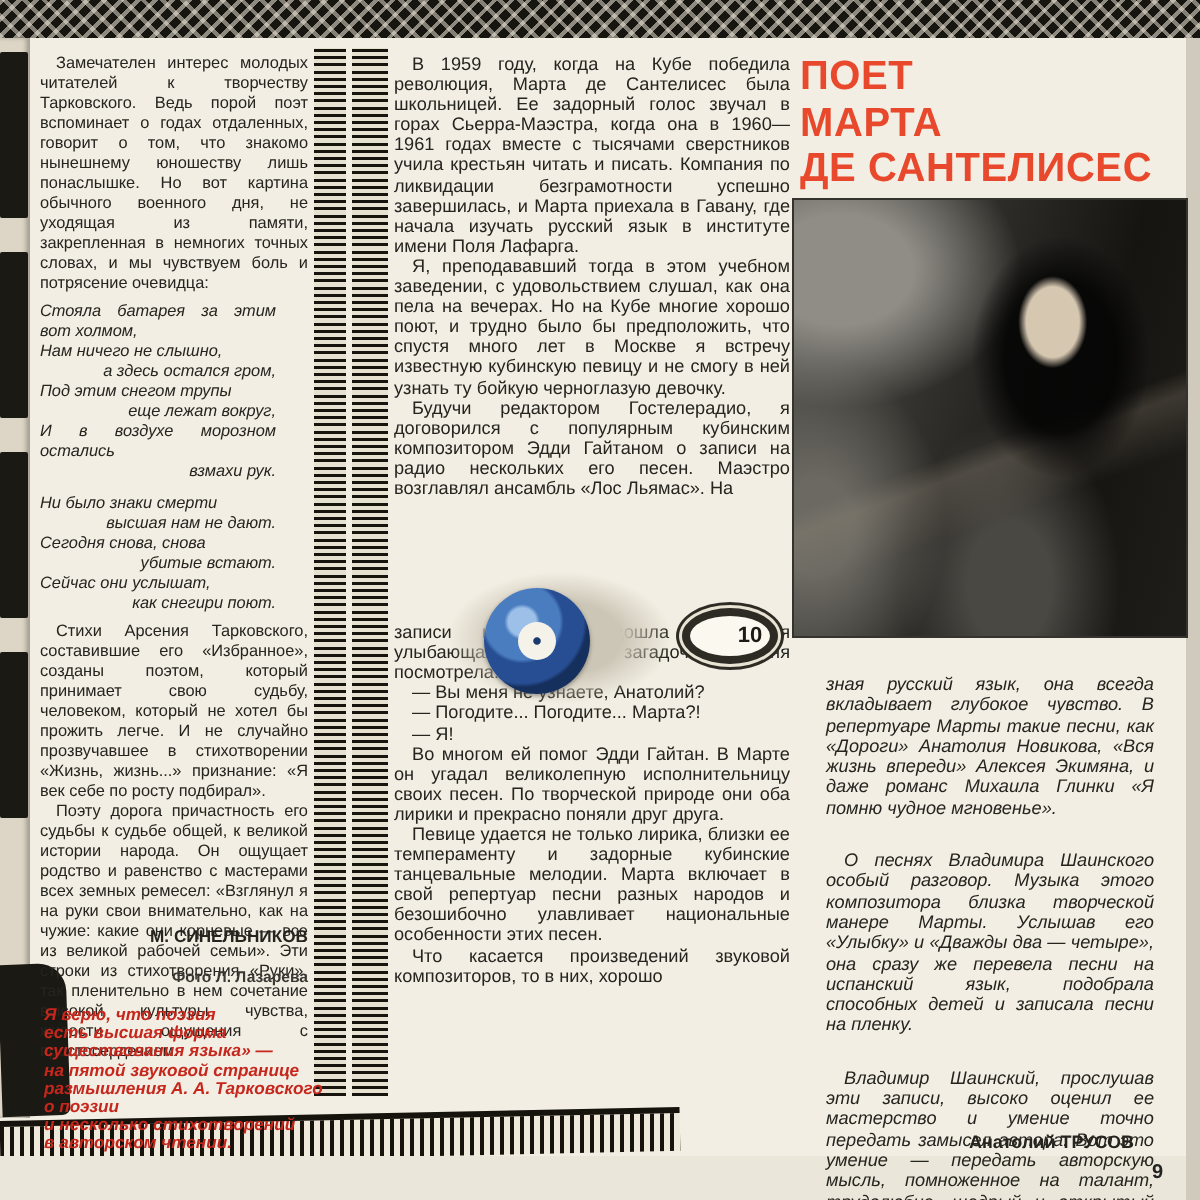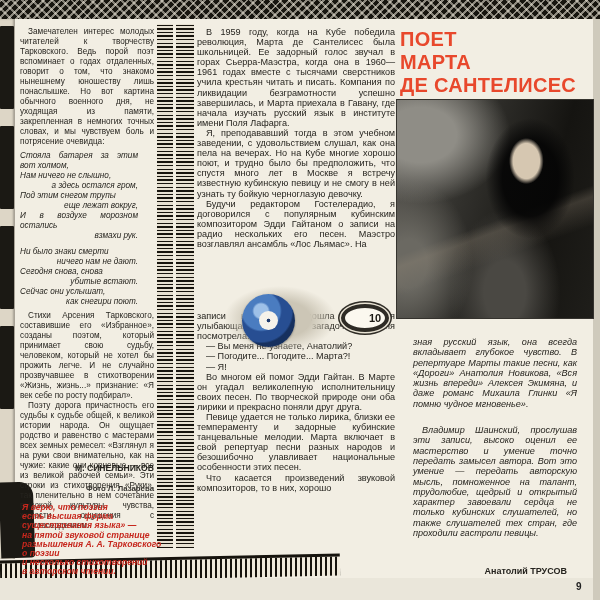--- a/index.html
+++ b/index.html
@@ -99,21 +99,21 @@
     </div>
   <div class="verse">
       <div>Стояла батарея за этим вот холмом,</div>
       <div>Нам ничего не слышно,</div>
       <div style="text-align: right;">а здесь остался гром,</div>
       <div>Под этим снегом трупы</div>
       <div style="text-align: right;">еще лежат вокруг,</div>
       <div>И в воздухе морозном остались</div>
       <div style="text-align: right;">взмахи рук.</div>
       <div style="margin-top: 6px;">Ни было знаки смерти</div>
-      <div style="text-align: right;">ничего нам не дают.</div>
+      <div style="text-align: right;">высшая нам не дают.</div>
       <div>Сегодня снова, снова</div>
       <div style="text-align: right;">убитые встают.</div>
       <div>Сейчас они услышат,</div>
       <div style="text-align: right;">как снегири поют.</div>
     </div>
   <div>
       <p>Стихи Арсения Тарковского, составившие его «Избранное», созданы поэтом, который принимает свою судьбу, человеком, который не хотел бы прожить легче. И не случайно прозвучавшее в стихотворении «Жизнь, жизнь...» признание: «Я век себе по росту подбирал».</p>
       <p>Поэту дорога причастность его судьбы к судьбе общей, к великой истории народа. Он ощущает родство и равенство с мастерами всех земных ремесел: «Взглянул я на руки свои внимательно, как на чужие: какие они корневые — все из великой рабочей семьи». Эти строки из стихотворения «Руки», так пленительно в нем сочетание высокой культуры чувства, живости ощущения с простосердечием.</p>
     </div>
 </div>
@@ -155,16 +155,17 @@
 <div class="abs title">
     <div>ПОЕТ</div>
     <div>МАРТА</div>
     <div>ДЕ САНТЕЛИСЕС</div>
   </div>
 
 <div class="abs photo"></div>
 
 <div class="abs col right-col">
     <p class="cont">зная русский язык, она всегда вкладывает глубокое чувство. В репертуаре Марты такие песни, как «Дороги» Анатолия Новикова, «Вся жизнь впереди» Алексея Экимяна, и даже романс Михаила Глинки «Я помню чудное мгновенье».</p>
+    <p>О песнях Владимира Шаинского особый разговор. Музыка этого композитора близка творческой манере Марты. Услышав его «Улыбку» и «Дважды два — четыре», она сразу же перевела песни на испанский язык, подобрала способных детей и записала песни на пленку.</p>
     <p>Владимир Шаинский, прослушав эти записи, высоко оценил ее мастерство и умение точно передать замысел автора. Вот это умение — передать авторскую мысль, помноженное на талант, трудолюбие, щедрый и открытый характер завоевали сердца не только кубинских слушателей, но также слушателей тех стран, где проходили гастроли певицы.</p>
   </div>
 <div class="abs feat-byline">Анатолий ТРУСОВ</div>
 <div class="abs page-num">9</div>
 
 </body></html>

